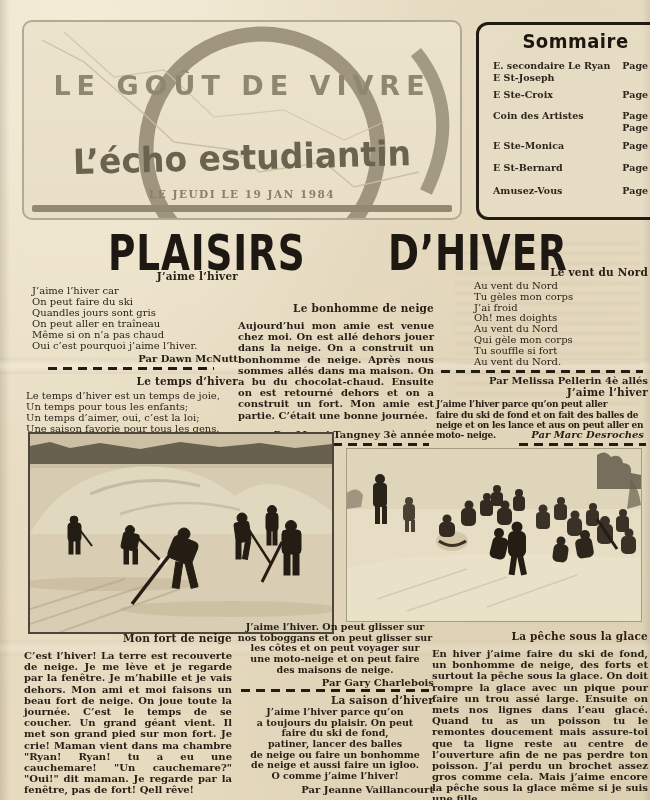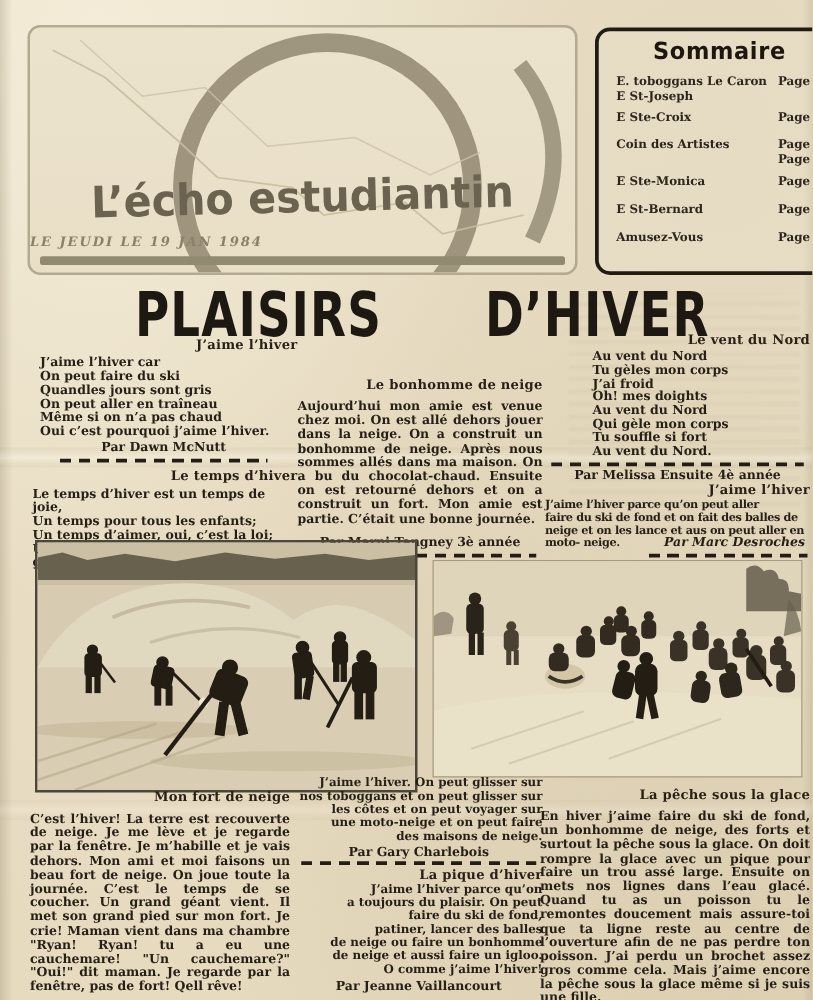--- a/index.html
+++ b/index.html
@@ -27,22 +27,22 @@
   .masthead{position:absolute;left:22px;top:20px;width:436px;height:196px;
     border:2px solid #b4aa92;border-radius:10px;overflow:hidden;
     background:linear-gradient(#ece3cd,#e9dfc7);}
   .masthead svg{position:absolute;inset:0;}
   .masthead-title{position:absolute;left:0;right:0;top:48px;text-align:center;
     font-family:"DejaVu Sans","Liberation Sans",sans-serif;font-weight:800;
     font-size:27px;letter-spacing:6px;color:#90876f;transform:scaleY(.98);}
   .masthead-sub{position:absolute;left:0;right:0;top:116px;text-align:center;
     font-family:"DejaVu Sans","Liberation Sans",sans-serif;font-weight:800;
     font-size:33px;letter-spacing:0px;color:#6b6350;transform:rotate(-1.5deg) scaleY(1.05);}
-  .masthead-date{position:absolute;left:0;right:0;top:166px;
-    font-style:italic;font-weight:700;font-size:10.5px;letter-spacing:1.5px;color:#8a8168;}
+  .masthead-date{position:absolute;left:0;right:0;top:166px;text-align:center;
+    font-weight:700;font-size:10.5px;letter-spacing:1.5px;color:#8a8168;}
   .masthead-bar{position:absolute;left:8px;right:8px;bottom:6px;height:7px;
     background:#928971;border-radius:2px;}
 
   
   .sommaire{position:absolute;left:476px;top:22px;width:194px;height:198px;
     border:3px solid #221b13;border-radius:12px;box-sizing:border-box;
     padding:6px 9px 4px 14px;background:rgba(236,227,205,.35);}
   .sommaire-title{font-family:"DejaVu Sans","Liberation Sans",sans-serif;
     font-weight:800;font-size:18px;text-align:center;color:#1d1710;
     letter-spacing:.5px;margin:0 0 8px 0;transform:scaleY(1.05);}
@@ -58,27 +58,27 @@
     font-family:"DejaVu Sans","Liberation Sans",sans-serif;font-weight:800;
     color:#1d1812;}
   .headline span{position:absolute;top:0;font-size:44px;letter-spacing:1px;
     transform:scale(.85,1.12);transform-origin:left top;white-space:nowrap;}
   .hl-left{left:108px;} .hl-right{left:388px;}
 
   
   .col{position:absolute;}
   .art-title{text-align:right;font-weight:700;font-size:10.5px;color:#281f15;
     margin:0 0 3px 0;letter-spacing:.2px;}
-  .poem{white-space:pre-line;font-size:10px;line-height:1.1;font-weight:700;
+  .poem{white-space:pre-line;font-size:10px;line-height:1.1;font-weight:400;
     padding-left:8px;margin:0;}
   .poem.indent{padding-left:38px;line-height:1.08;}
   .prose{font-size:10px;line-height:1.12;font-weight:600;text-align:justify;margin:0;}
-  .prose.ragged{text-align:right;white-space:pre-line;font-size:9.5px;}
+  .prose.ragged{text-align:center;white-space:pre-line;font-size:9.5px;}
   .prose.tight{font-size:9px;letter-spacing:-.3px;white-space:pre-line;line-height:1.13;}
-  .byline{text-align:center;font-weight:700;font-size:10px;margin:2px 0 0 0;}
+  .byline{text-align:right;font-weight:700;font-size:10px;margin:2px 0 0 0;}
   .byline.right{text-align:right;padding-right:4px;font-style:italic;}
   .dashes{height:3px;width:78%;margin:3px auto 5px auto;
     background:repeating-linear-gradient(90deg,#241d14 0 9px,transparent 9px 15px);}
   .dashes.full{width:95%;}
   .dashes.right{margin-right:2px;margin-left:auto;width:60%;}
   .gap6{height:6px}.gap3{height:3px}
 
   
   .photo{position:absolute;overflow:hidden;}
   .photo-left{left:28px;top:432px;width:302px;height:198px;border:2px solid #4d463a;}
@@ -97,29 +97,30 @@
   <div class="ghost" style="left:455px;top:235px;width:185px;height:190px"></div>
   <div class="ghost" style="left:240px;top:430px;width:90px;height:180px;opacity:.25"></div>
 
   <div class="masthead">
     <svg viewBox="0 0 436 196" aria-hidden="true">
       <circle cx="238" cy="128" r="116" fill="none" stroke="#978d77" stroke-width="15" opacity=".9"></circle>
       <path d="M392,30 q48,60 10,140" fill="none" stroke="#978d77" stroke-width="13" opacity=".85"></path>
       <polyline points="18,18 60,40 120,92 150,120 210,128 235,150 300,140 330,165 395,150" fill="none" stroke="#c6bca0" stroke-width="1.4" opacity=".9"></polyline>
       <polyline points="40,10 90,55 140,48 190,95 260,88 320,118 360,100" fill="none" stroke="#ccc2a6" stroke-width="1.2" opacity=".8"></polyline>
     </svg>
+    <div class="masthead-title">LE GOÛT DE VIVRE</div>
     <div class="masthead-sub">L’écho estudiantin</div>
     <div class="masthead-date">LE JEUDI LE 19 JAN 1984</div>
     <div class="masthead-bar"></div>
   </div>
 
   <div class="sommaire">
     <div class="sommaire-title">Sommaire</div>
     <div class="som-row mb5">
-      <span class="som-label">E. toboggans Le Caron
+      <span class="som-label">E. secondaire Le Ryan
 E St-Joseph</span>
       <span class="som-page">Page 2</span>
     </div>
     <div class="som-row mb9">
       <span class="som-label">E Ste-Croix</span>
       <span class="som-page">Page 3</span>
     </div>
     <div class="som-row mb7">
       <span class="som-label">Coin des Artistes</span>
       <span class="som-page">Page 4
@@ -183,21 +184,21 @@
       <div class="art-title">Le vent du Nord</div>
       <div class="poem indent">Au vent du Nord
 Tu gèles mon corps
 J’ai froid
 Oh! mes doights
 Au vent du Nord
 Qui gèle mon corps
 Tu souffle si fort
 Au vent du Nord.</div>
       <div class="dashes full" style="margin-bottom:1px"></div>
-      <div class="byline">Par Melissa Ensuite  4è année</div>
+      <div class="byline">Par Melissa Pellerin  4è allés</div>
     </div>
     <div>
       <div class="art-title" style="margin-bottom:1px">J’aime l’hiver</div>
       <div class="prose tight">J’aime l’hiver parce qu’on peut aller
 faire du ski de fond et on fait des balles de
 neige et on les lance et aus on peut aller en
 moto- neige.</div>
       <div class="byline right" style="margin-top:-11px">Par Marc Desroches</div>
       <div class="dashes right"></div>
     </div>
@@ -351,21 +352,21 @@
     <div>
       <div class="prose ragged">J’aime l’hiver.  On peut glisser sur
 nos toboggans et on peut glisser sur
 les côtes et on peut voyager sur
 une moto-neige et on peut faire
 des maisons de neige.</div>
       <div class="byline">Par Gary Charlebois</div>
       <div class="dashes full" style="margin:1px auto 2px"></div>
     </div>
     <div>
-      <div class="art-title" style="margin-bottom:1px">La pique d’hiver</div>
+      <div class="art-title" style="margin-bottom:1px">La saison d’hiver</div>
       <div class="prose ragged">J’aime l’hiver parce qu’on
 a toujours du plaisir.  On peut
 faire du ski de fond,
 patiner, lancer des balles
 de neige ou faire un bonhomme
 de neige et aussi faire un igloo.
 O comme j’aime l’hiver!</div>
       <div class="byline">Par Jeanne Vaillancourt</div>
 
     </div>

